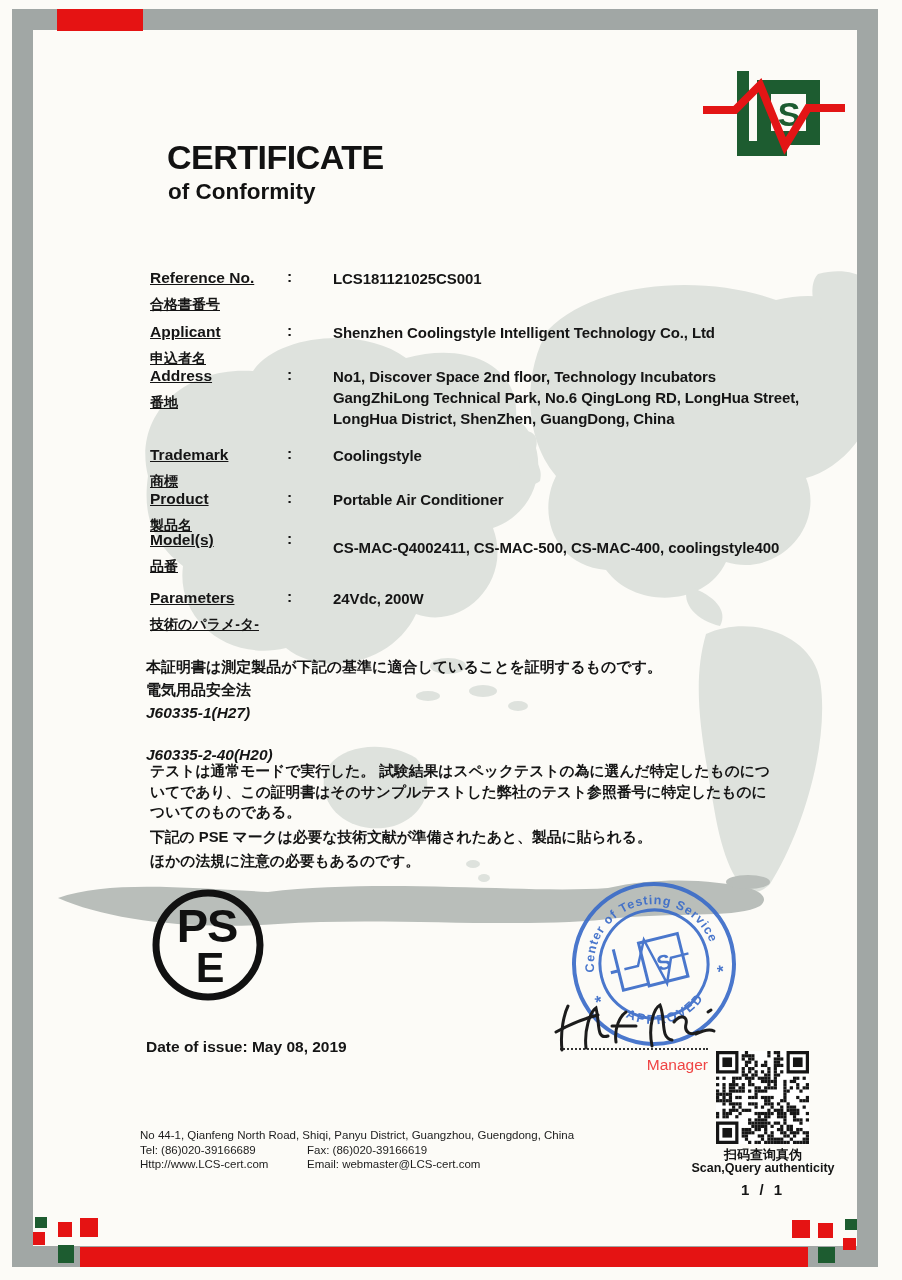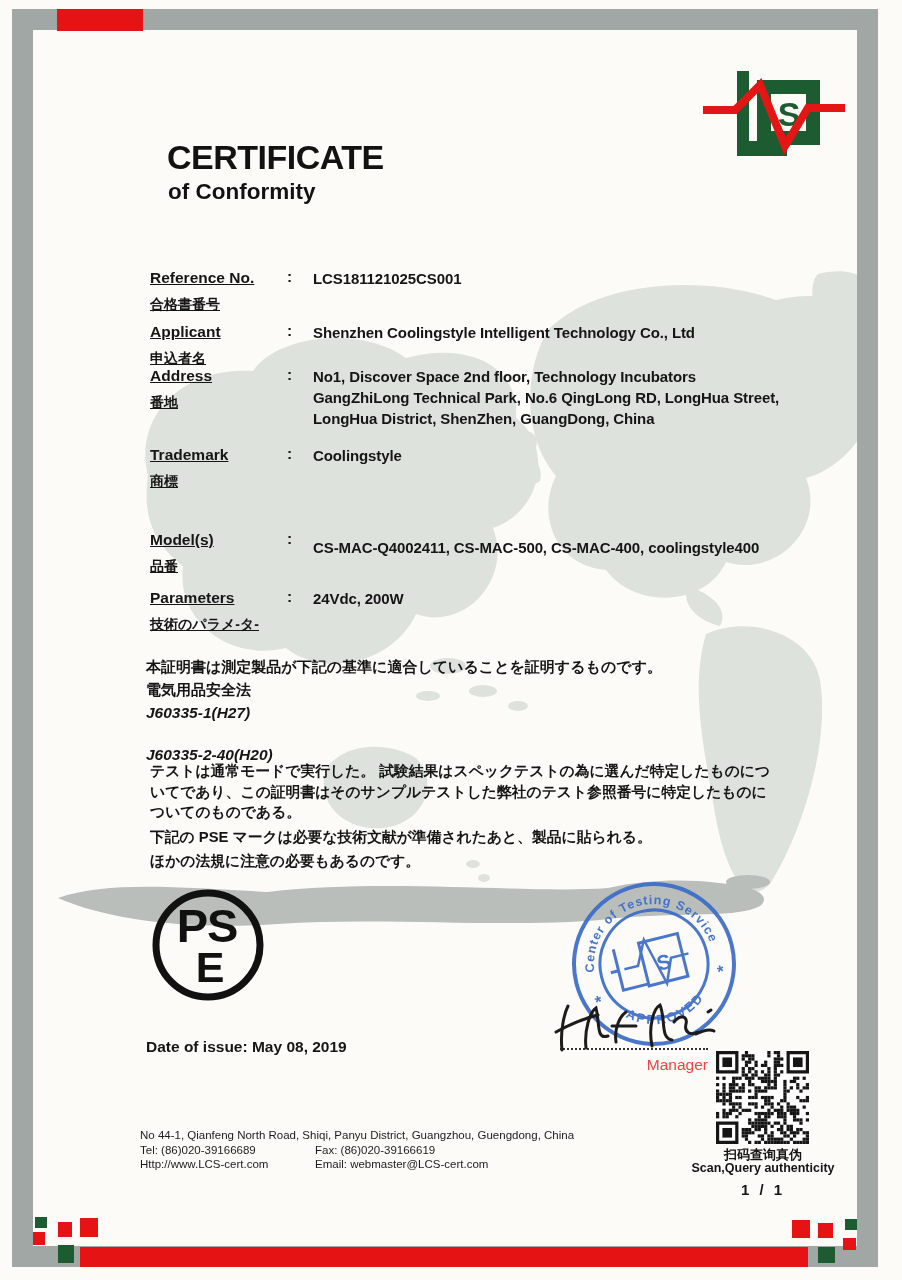--- a/index.html
+++ b/index.html
@@ -21,21 +21,21 @@
   .lcs-logo{position:absolute;left:695px;top:60px;z-index:3;}
   .title-block{position:absolute;left:167px;top:138px;z-index:3;}
   .title-block h1{margin:0;font-size:34px;font-weight:bold;letter-spacing:-.5px;color:#121212;}
   .title-block h2{margin:2px 0 0 1px;font-size:22.5px;font-weight:bold;color:#121212;}
   
   .field-row{position:absolute;left:150px;display:grid;grid-template-columns:137px 26px 540px;z-index:3;}
   .f-label{font-weight:bold;font-size:15.5px;line-height:19px;word-break:break-all;text-decoration:underline;}
   .f-label .jp{font-size:14px;font-weight:600;margin-top:8px;}
   .f-colon{font-weight:bold;font-size:15.5px;}
   .f-colon::before{content:":";}
-  .f-value{font-weight:bold;font-size:15px;line-height:21px;white-space:pre-line;letter-spacing:-.1px;}
+  .f-value{font-weight:bold;font-size:15px;line-height:21px;white-space:pre-line;letter-spacing:-.1px;margin-left:20px;}
   .f-value.drop{padding-top:7px;}
   
   .jp-statement{position:absolute;left:146px;top:655px;z-index:3;font-size:15px;font-weight:600;line-height:23px;}
   .jp-statement .std{font-weight:bold;font-size:15.5px;font-style:italic;}
   .jp-statement .std2{margin-top:19px;}
   .jp-notes{position:absolute;left:146px;top:757px;z-index:3;font-size:14.8px;font-weight:600;line-height:20.5px;}
   .jp-notes p{margin:4px;white-space:pre-line;}
   
   .pse-svg{position:absolute;left:150px;top:886px;z-index:3;}
   .stamp-svg{position:absolute;left:566px;top:876px;z-index:3;transform:rotate(-14deg);opacity:.92;}
@@ -44,21 +44,21 @@
   .manager{position:absolute;left:560px;top:1056px;width:148px;text-align:right;font-size:15.5px;color:#ef4444;z-index:3;}
   .issue-date{position:absolute;left:146px;top:1038px;font-size:15.5px;font-weight:bold;z-index:3;}
   
   .qr-svg{position:absolute;left:716px;top:1051px;z-index:3;}
   .qr-cap{position:absolute;left:677px;width:172px;text-align:center;z-index:3;font-weight:bold;}
   .qr-cn{top:1146px;font-size:13px;}
   .qr-en{top:1161px;font-size:12.5px;}
   .qr-page{top:1181px;font-size:15px;letter-spacing:3px;}
   
   .footer{position:absolute;left:140px;top:1128px;z-index:3;font-size:11.5px;line-height:14.5px;color:#1c1c1c;}
-  .footer .cols{display:flex;gap:8px;}
+  .footer .cols{display:flex;}
   .footer .c1{width:167px;}
 </style>
 </head>
 <body>
 
 <div class="page">
 
   <svg class="map-svg" width="762" height="706" viewBox="0 0 762 706">
     <g fill="#dee2dd">
       <path d="M20,210 C5,150 55,100 125,105 C150,68 235,60 278,92 C340,75 392,100 388,152 C425,180 415,245 365,262 C385,315 335,365 288,348 C265,398 195,412 158,382 C98,396 48,352 55,300 C22,275 15,245 20,210 Z"></path>
@@ -135,20 +135,28 @@
 GangZhiLong Technical Park, No.6 QingLong RD, LongHua Street,
 LongHua District, ShenZhen, GuangDong, China</div>
   </div>
   <div class="field-row" style="top:445px">
     <div class="f-label">
         <div>Trademark</div>
         <div class="jp">商標</div>
       </div>
     <div class="f-colon"></div>
     <div class="f-value">Coolingstyle</div>
+  </div>
+  <div class="field-row" style="top:489px">
+    <div class="f-label">
+        <div>Product</div>
+        <div class="jp">製品名</div>
+      </div>
+    <div class="f-colon"></div>
+    <div class="f-value">Portable Air Conditioner</div>
   </div>
   <div class="field-row" style="top:530px">
     <div class="f-label">
         <div>Model(s)</div>
         <div class="jp">品番</div>
       </div>
     <div class="f-colon"></div>
     <div class="f-value drop">CS-MAC-Q4002411, CS-MAC-500, CS-MAC-400, coolingstyle400</div>
   </div>
   <div class="field-row" style="top:588px">

